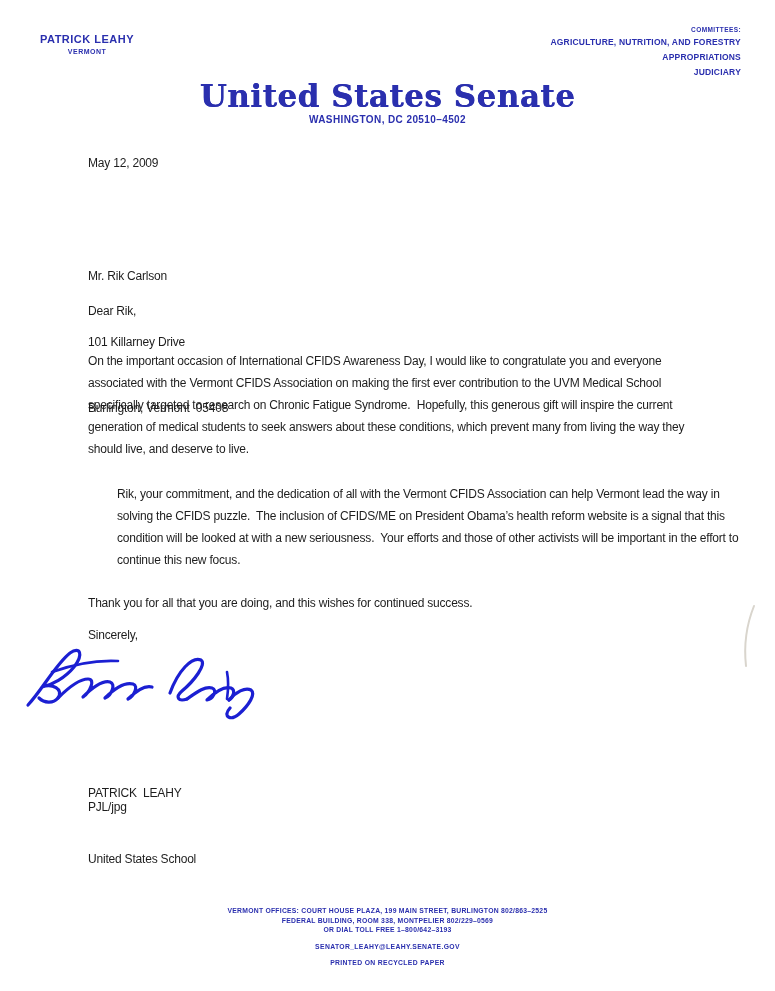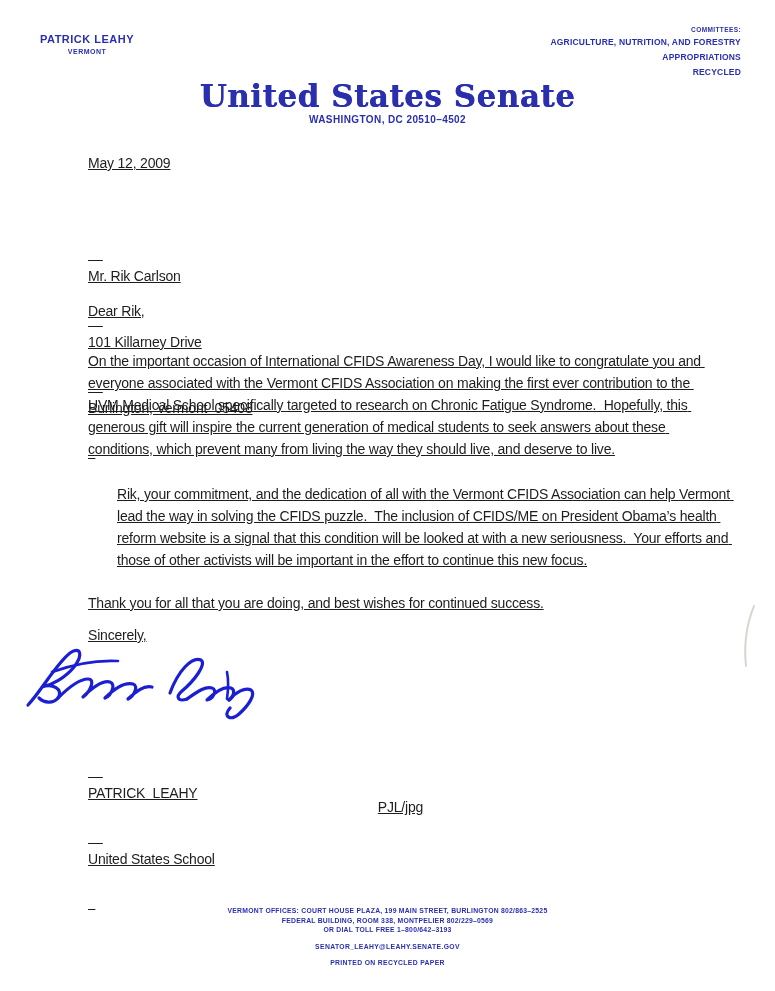--- a/index.html
+++ b/index.html
@@ -55,36 +55,35 @@
     text-shadow: 0.4px 0 0 #2a2fae;
   }
   .lh-center .senate-address {
     font-size: 10px; font-weight: bold; letter-spacing: 0.4px;
   }
   
   .body-text {
     position: absolute;
     left: 88px;
     width: 625px;
-    font-size: 14px;
+    font-size: 12px;
     line-height: 22px;
     letter-spacing: -0.2px;
     white-space: pre-wrap;
     color: #1d1d1d;
-    text-decoration: underline;
   }
   .date-line      { top: 152px; }
   .recipient      { top: 221px; }
   .salutation     { top: 300px; }
   .paragraph-1    { top: 350px; }
   .paragraph-2    { top: 483px; margin-left: 29px; }
   .paragraph-3    { top: 592px; }
   .closing        { top: 624px; }
   .signer-block   { top: 738px; }
-  .reference-line { top: 796px; text-align: center; }
+  .reference-line { top: 796px; }
   
   .signature {
     position: absolute;
     left: 22px; top: 642px;
     width: 250px; height: 80px;
   }
   
   .artifact {
     position: absolute;
     left: 732px; top: 598px;
@@ -115,41 +114,41 @@
 
   <div class="lh-left">
     <div class="name">PATRICK LEAHY</div>
     <div class="state">VERMONT</div>
   </div>
 
   <div class="lh-right">
     <div class="committees-label">COMMITTEES:</div>
     <div class="committee">AGRICULTURE, NUTRITION, AND FORESTRY</div>
     <div class="committee">APPROPRIATIONS</div>
-    <div class="committee">RECYCLED</div>
+    <div class="committee">JUDICIARY</div>
   </div>
 
   <div class="lh-center">
     <div class="senate-title">United States Senate</div>
     <div class="senate-address">WASHINGTON, DC 20510–4502</div>
   </div>
 
   <div class="body-text date-line">May 12, 2009</div>
 
   <div class="body-text recipient">
     <div>Mr. Rik Carlson</div>
     <div>101 Killarney Drive</div>
     <div>Burlington, Vermont  05408</div>
   </div>
 
   <div class="body-text salutation">Dear Rik,</div>
 
   <p class="body-text paragraph-1">On the important occasion of International CFIDS Awareness Day, I would like to congratulate you and everyone associated with the Vermont CFIDS Association on making the first ever contribution to the UVM Medical School specifically targeted to research on Chronic Fatigue Syndrome.  Hopefully, this generous gift will inspire the current generation of medical students to seek answers about these conditions, which prevent many from living the way they should live, and deserve to live.</p>
   <p class="body-text paragraph-2">Rik, your commitment, and the dedication of all with the Vermont CFIDS Association can help Vermont lead the way in solving the CFIDS puzzle.  The inclusion of CFIDS/ME on President Obama’s health reform website is a signal that this condition will be looked at with a new seriousness.  Your efforts and those of other activists will be important in the effort to continue this new focus.</p>
-  <p class="body-text paragraph-3">Thank you for all that you are doing, and best wishes for continued success.</p>
+  <p class="body-text paragraph-3">Thank you for all that you are doing, and this wishes for continued success.</p>
 
   <div class="body-text closing">Sincerely,</div>
 
   <svg class="signature" viewBox="0 0 250 80" fill="none" stroke="#1b1fd2" stroke-width="3.2" stroke-linecap="round" stroke-linejoin="round">
 
     <path d="M6,63 C20,48 34,22 48,11 C58,4 62,12 52,25 C43,36 30,43 20,45 C30,41 42,47 36,56 C31,62 22,61 17,56"></path>
 
     <path d="M36,56 C48,44 58,37 66,37 C74,37 68,50 61,55 C70,46 80,38 88,40 C94,42 90,53 83,56 C93,46 103,40 111,42 C117,44 112,54 106,57 C114,49 123,43 130,45"></path>
 
     <path d="M30,30 C52,22 76,18 96,19" stroke-width="2.6"></path>

